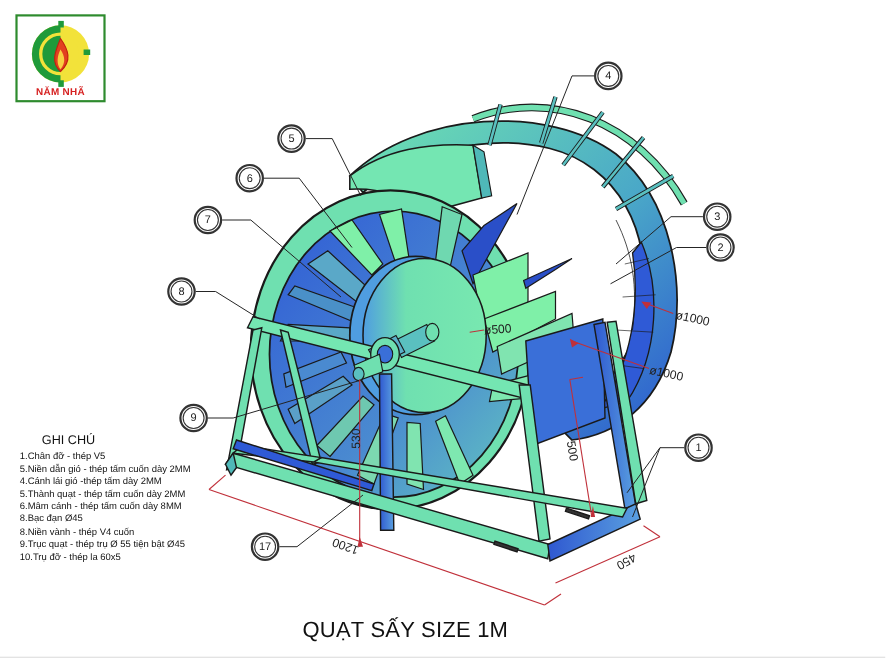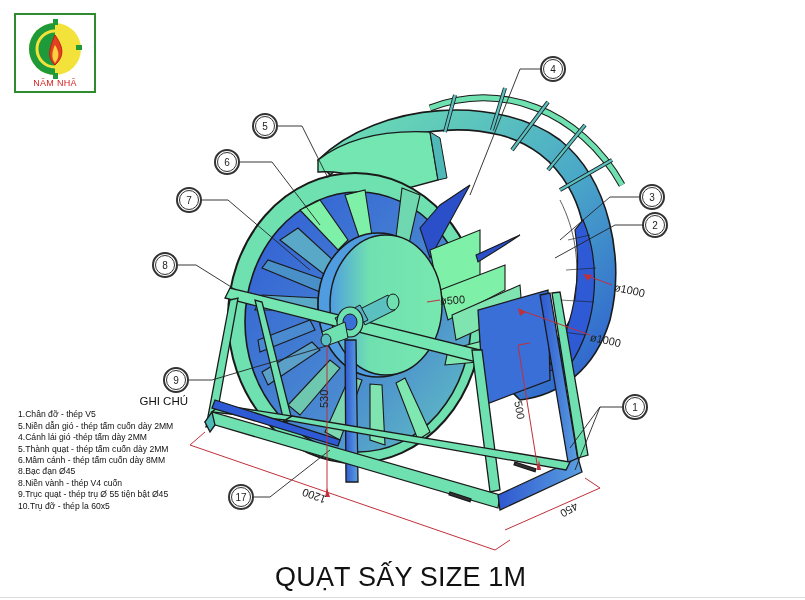--- a/index.html
+++ b/index.html
@@ -1,24 +1,24 @@
 <!DOCTYPE html>
 <html><head>
 <meta charset="utf-8">
 <style>
   html, body { margin: 0; padding: 0; background: #ffffff; }
   body { width: 805px; height: 600px; position: relative; overflow: hidden; font-family: "Liberation Sans", sans-serif; }
   .canvas { position: absolute; left: 0; top: 0; width: 805px; height: 600px; }
   .logo { position: absolute; left: 14px; top: 13px; width: 82px; height: 80px; border: 2px solid #2e8b2e; background: #fff; box-sizing: border-box; }
   .logo svg { position: absolute; left: 0; top: 0; }
-  .logo-text { position: absolute; left: 0; width: 100%; top: 63px; text-align: center; font-size: 9px; font-weight: normal; color: #d62020; letter-spacing: 0.3px; }
+  .logo-text { position: absolute; left: 0; width: 100%; top: 63px; text-align: center; font-size: 9px; font-weight: bold; color: #d62020; letter-spacing: 0.3px; }
   .legend { position: absolute; left: 18px; top: 396px; width: 200px; font-size: 8.6px; color: #111; line-height: 11.4px; }
-  .legend-title { text-align: right; font-size: 11.5px; margin-left: 20px; width: 150px; margin-bottom: 2px; }
+  .legend-title { text-align: left; font-size: 11.5px; margin-left: 20px; width: 150px; margin-bottom: 2px; }
   .legend-item { white-space: nowrap; }
-  .title { position: absolute; left: 275px; top: 562px; font-size: 27px; color: #111; letter-spacing: 0.2px; }
+  .title { position: absolute; left: 275px; top: 562px; font-size: 20px; color: #111; letter-spacing: 0.2px; }
   .bottom-line { position: absolute; left: 0; top: 597px; width: 805px; height: 1px; background: #dcdcdc; }
   .callout { position: absolute; width: 26px; height: 26px; border-radius: 50%; border: 2px solid #333; box-sizing: border-box; background: #fff; }
   .callout::before { content: ""; position: absolute; left: 1px; top: 1px; right: 1px; bottom: 1px; border-radius: 50%; border: 1px solid #333; }
   .callout span { position: absolute; left: 0; top: 0; width: 100%; height: 100%; display: flex; align-items: center; justify-content: center; font-size: 10px; color: #222; }
   .dim { position: absolute; font-size: 11px; color: #222; white-space: nowrap; }
 </style>
 </head>
 <body>
 
 <div class="canvas">

